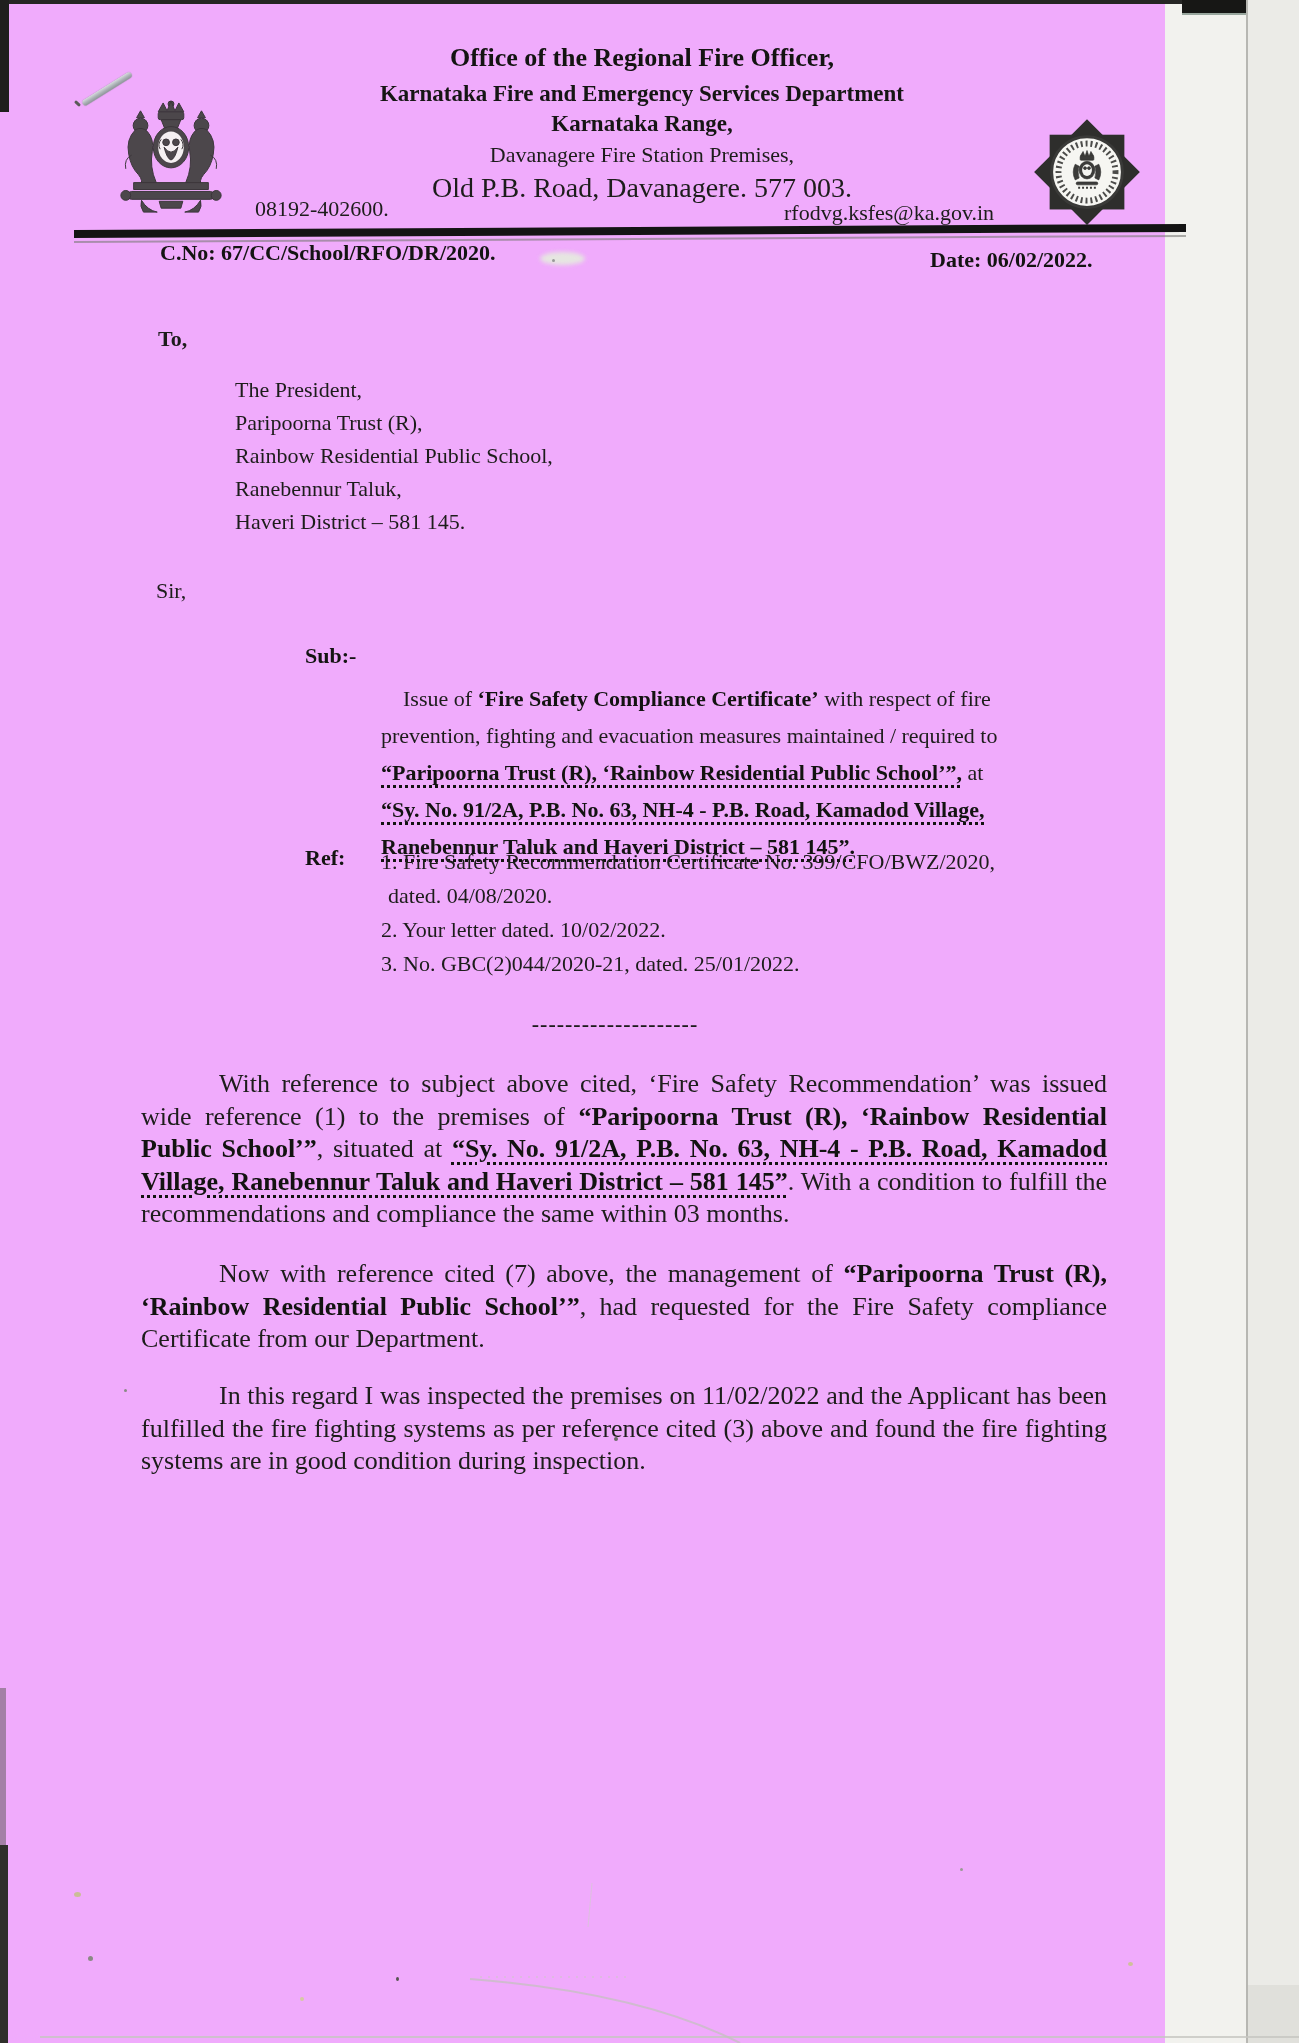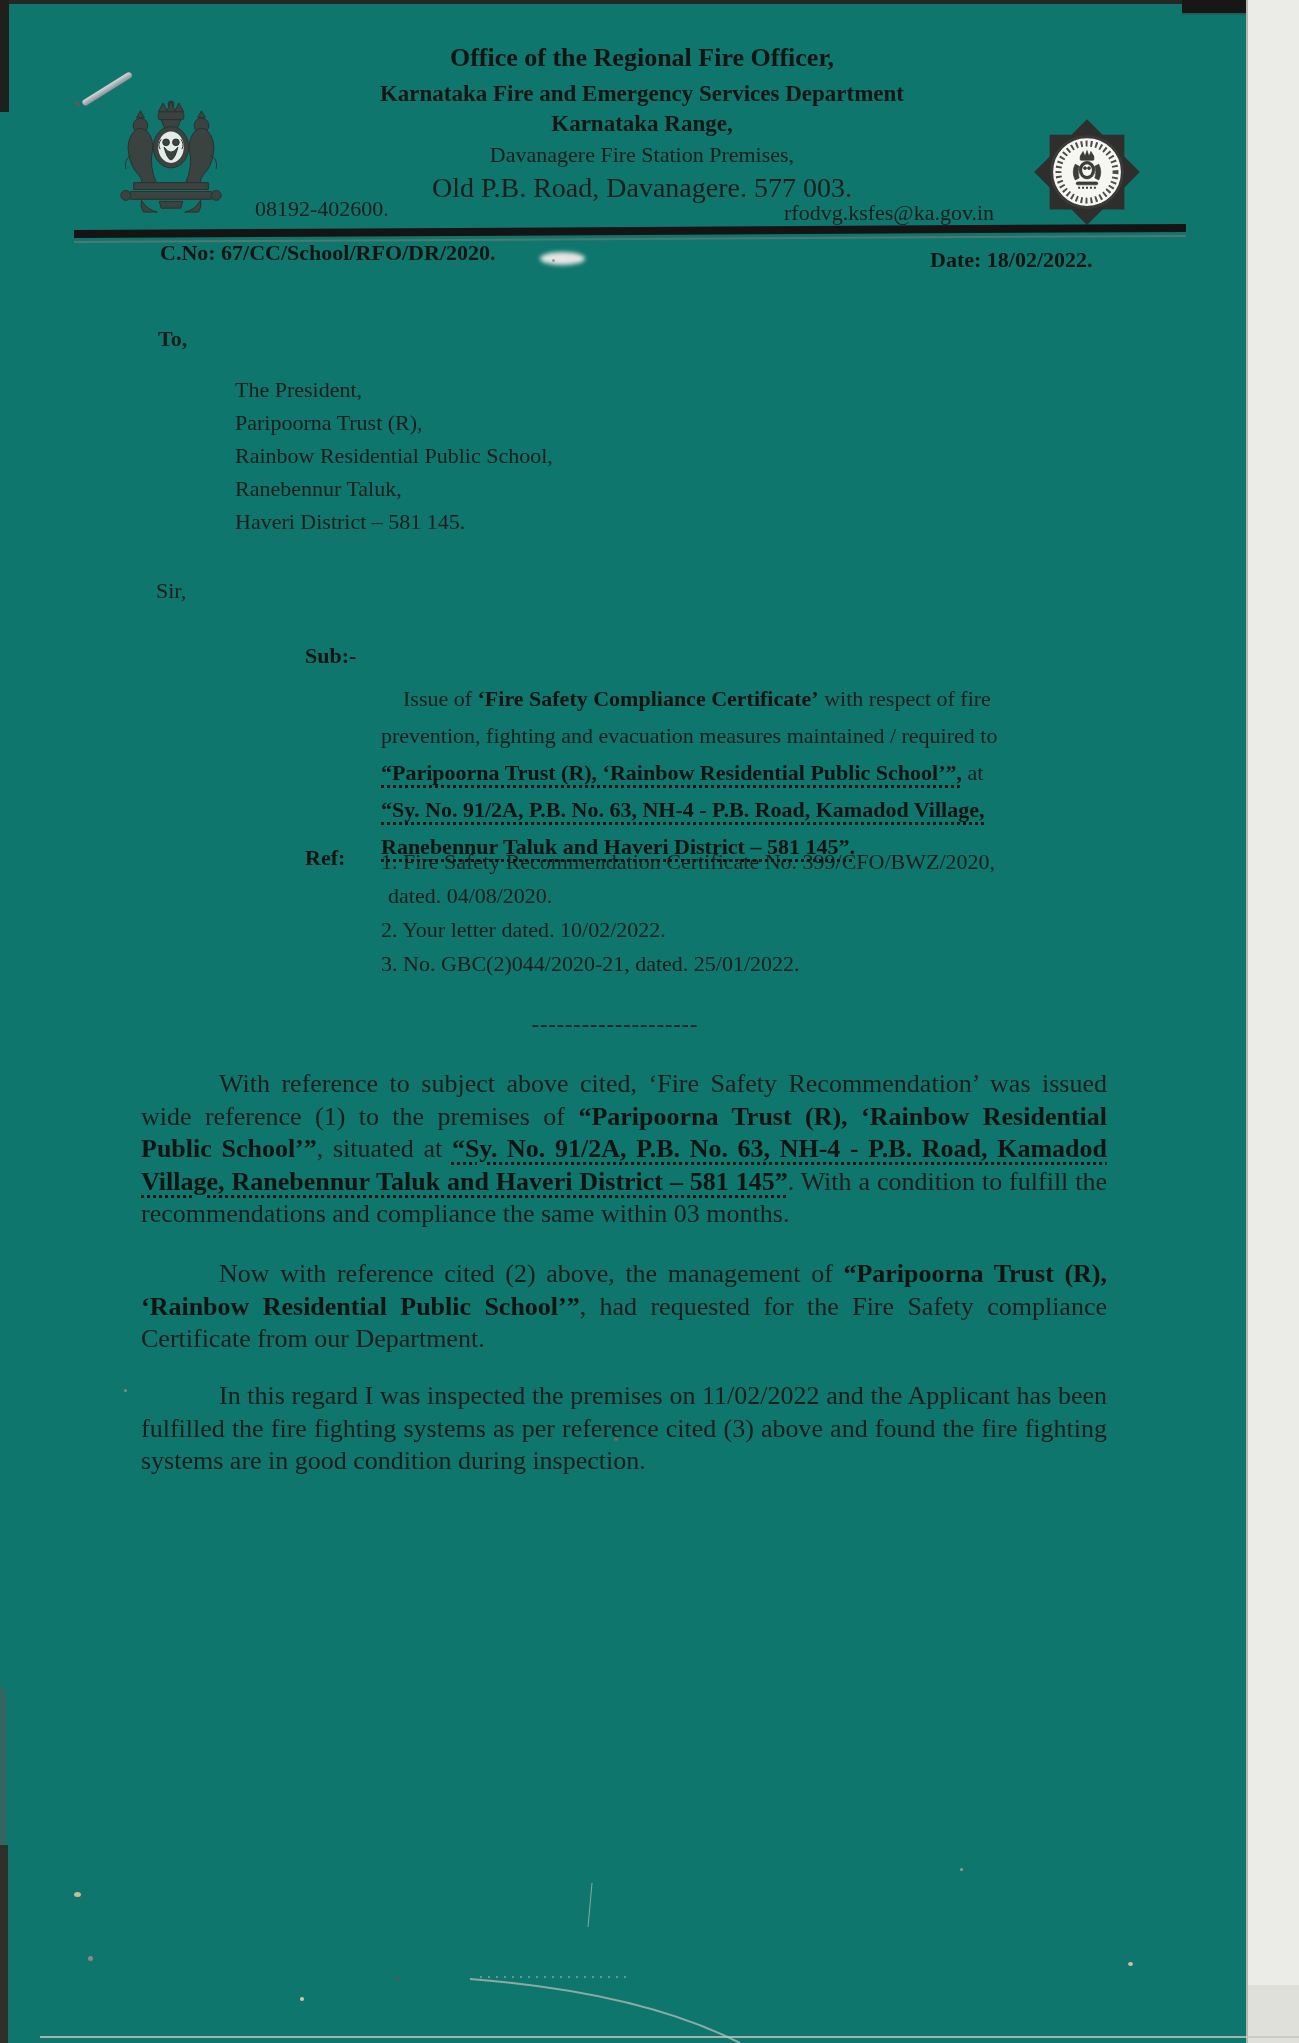--- a/index.html
+++ b/index.html
@@ -4,22 +4,22 @@
 <style>
   html,body{margin:0;padding:0;}
   body{
     width:1299px;height:2043px;position:relative;overflow:hidden;
     background:#f2f2ee;
     font-family:"Liberation Serif","DejaVu Serif",serif;
     color:#1d1d1b;
   }
   .abs{position:absolute;}
   .page{
-    position:absolute;left:0;top:0;width:1299px;height:2043px;
-    background:#0f766e;
+    position:absolute;left:0;top:0;width:1165px;height:2043px;
+    background:#f0abfc;
   }
   
   .edge-top{left:0;top:0;width:1299px;height:4px;background:#262624;}
   .edge-top-right{left:1182px;top:0;width:117px;height:13px;background:#171715;}
   .edge-top-right-tint{left:1182px;top:13px;width:117px;height:2px;background:#2a4a3a;opacity:.45;}
   .edge-left-top{left:0;top:0;width:9px;height:112px;background:#1f1f1d;}
   .edge-left-bottom-soft{left:0;top:1688px;width:6px;height:355px;background:#55554f;opacity:.5;}
   .edge-left-bottom{left:0;top:1845px;width:8px;height:198px;background:#2f2f2b;}
   .paper-edge-right{left:1246px;top:0;width:2px;height:2043px;background:#b7b7b2;}
   .margin-right{left:1248px;top:0;width:51px;height:2043px;background:#ebebe7;}
@@ -153,21 +153,21 @@
         <path d="M12 -8 Q16 0 12 8 L8 6 Q10 0 8 -6 Z"></path>
         <rect x="-11" y="10" width="22" height="3" rx="1.5"></rect>
         <path d="M-9 16 H9" stroke="#3c3c3a" stroke-width="2" stroke-dasharray="2 2" fill="none"></path>
       </g>
     </g>
   </svg>
 
   <div class="abs rule"></div>
   <div class="abs rule-shadow"></div>
   <div class="abs cno">C.No: 67/CC/School/RFO/DR/2020.</div>
-  <div class="abs date">Date: 18/02/2022.</div>
+  <div class="abs date">Date: 06/02/2022.</div>
 
   <div class="abs to">To,</div>
   <div class="abs addr">
     <div>The President,</div>
     <div>Paripoorna Trust (R),</div>
     <div>Rainbow Residential Public School,</div>
     <div>Ranebennur Taluk,</div>
     <div>Haveri District – 581 145.</div>
   </div>
   <div class="abs sir">Sir,</div>
@@ -189,21 +189,21 @@
     <div>3. No. GBC(2)044/2020-21, dated. 25/01/2022.</div>
   </div>
 
   <div class="abs sep">--------------------</div>
 
   <p class="abs para p1">
     <span>With reference to subject above cited, ‘Fire Safety Recommendation’ was issued wide reference (1) to the premises of </span><span class="bold-ink">“Paripoorna Trust (R), ‘Rainbow Residential Public School’”</span><span>, situated at </span><span class="bold-ink u-dotted">“Sy. No. 91/2A, P.B. No. 63, NH-4 - P.B. Road, Kamadod Village, Ranebennur Taluk and Haveri District – 581 145”</span><span>. With a condition to fulfill the recommendations and compliance the same within 03 months.</span>
   </p>
 
   <p class="abs para p2">
-    <span>Now with reference cited (2) above, the management of </span><span class="bold-ink">“Paripoorna Trust (R), ‘Rainbow Residential Public School’”</span><span>, had requested for the Fire Safety compliance Certificate from our Department.</span>
+    <span>Now with reference cited (7) above, the management of </span><span class="bold-ink">“Paripoorna Trust (R), ‘Rainbow Residential Public School’”</span><span>, had requested for the Fire Safety compliance Certificate from our Department.</span>
   </p>
 
   <p class="abs para p3">
     <span>In this regard I was inspected the premises on 11/02/2022 and the Applicant has been fulfilled the fire fighting systems as per reference cited (3) above and found the fire fighting systems are in good condition during inspection.</span>
   </p>
 
   <svg class="abs artifact-overlay" width="1299" height="2043" viewBox="0 0 1299 2043">
     <path d="M470 1979 Q640 1992 740 2043" stroke="#c2c2bc" stroke-width="2" fill="none" opacity="0.7"></path>
     <path d="M480 1977 h150" stroke="#cacac4" stroke-width="1.5" stroke-dasharray="2 6" fill="none" opacity="0.6"></path>
     <path d="M592 1883 L588 1927" stroke="#cfcfca" stroke-width="1" fill="none" opacity="0.6"></path>

